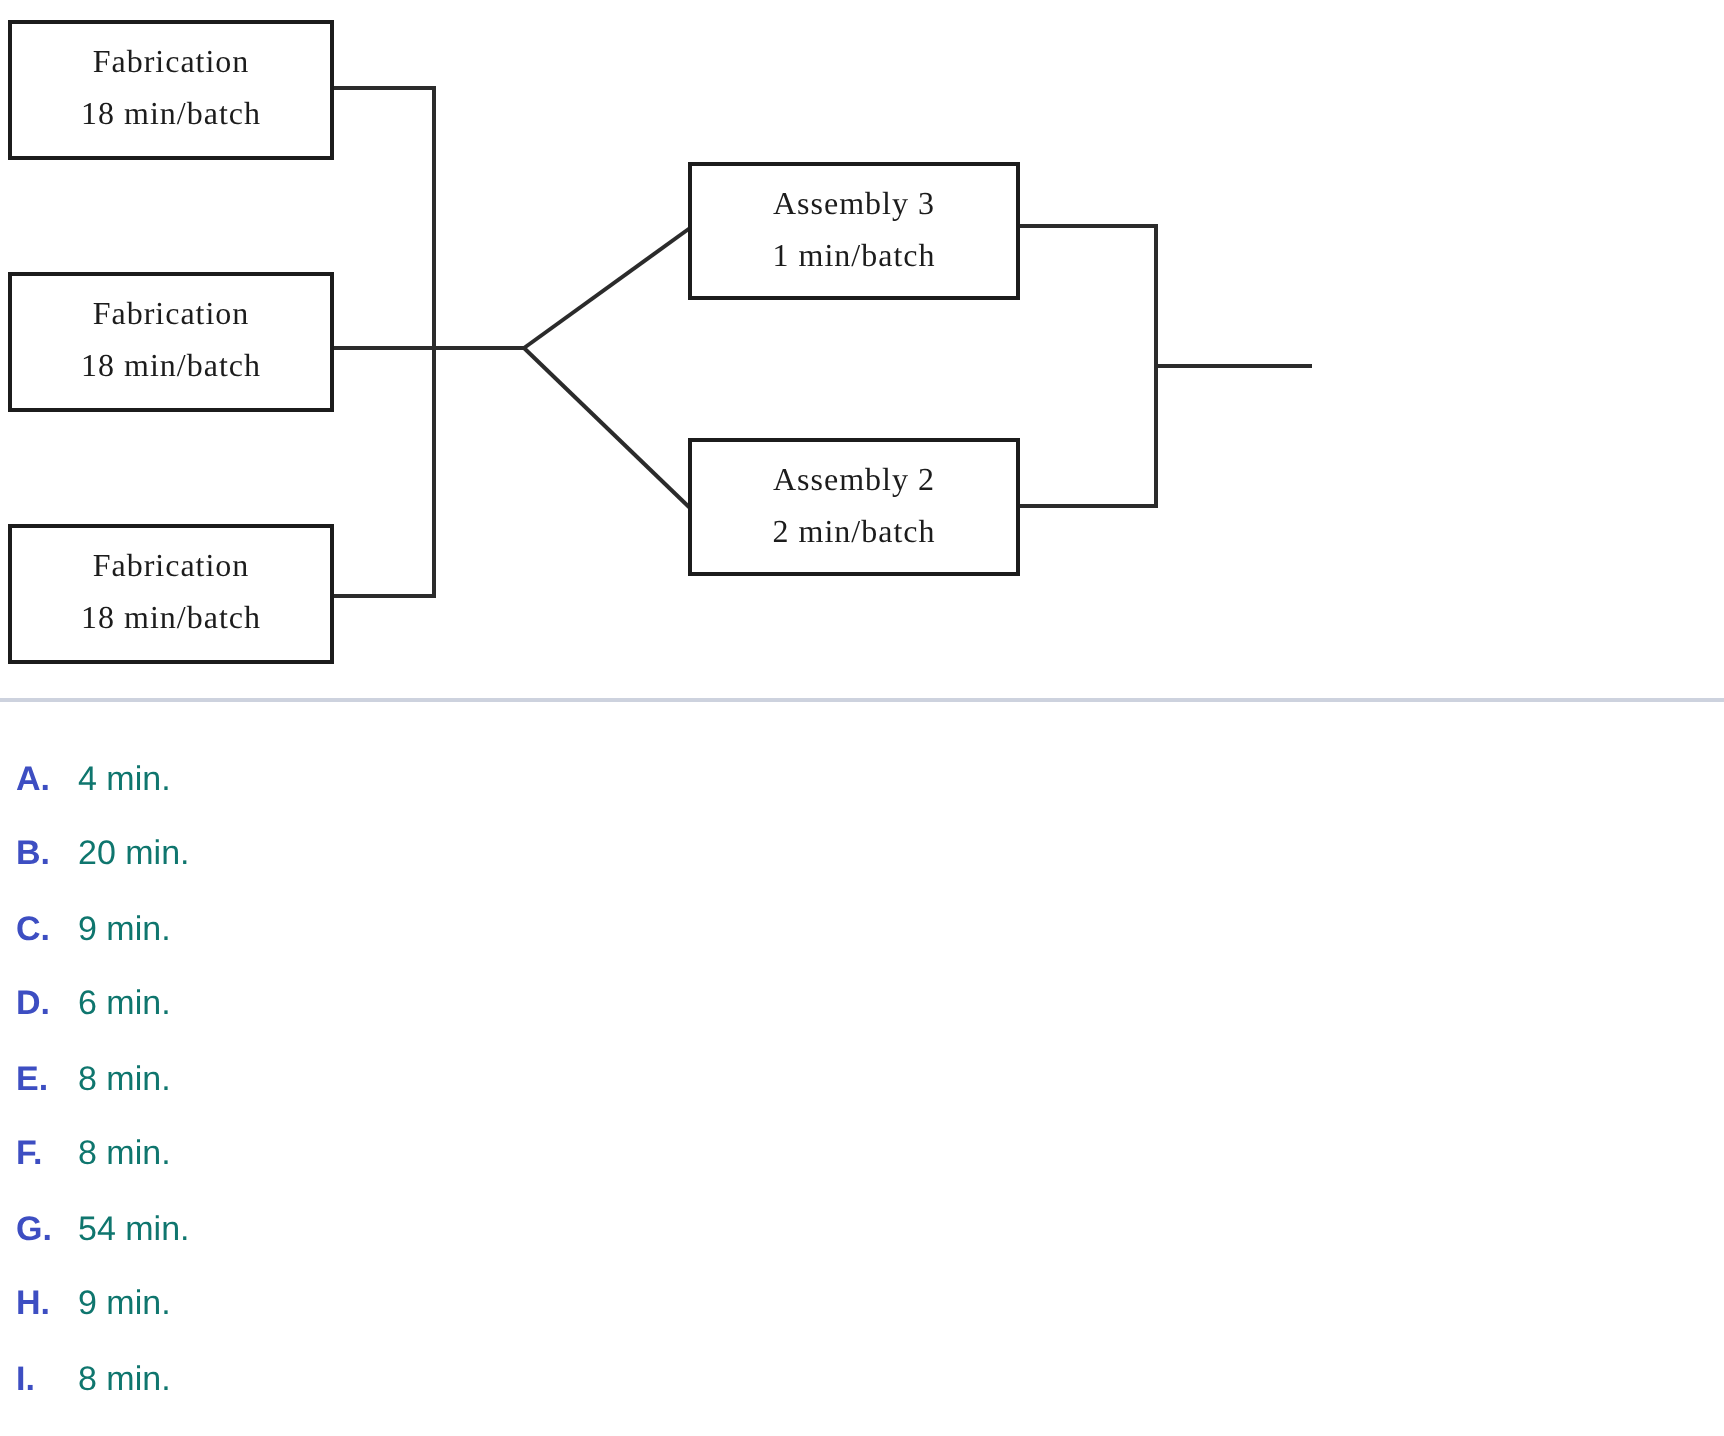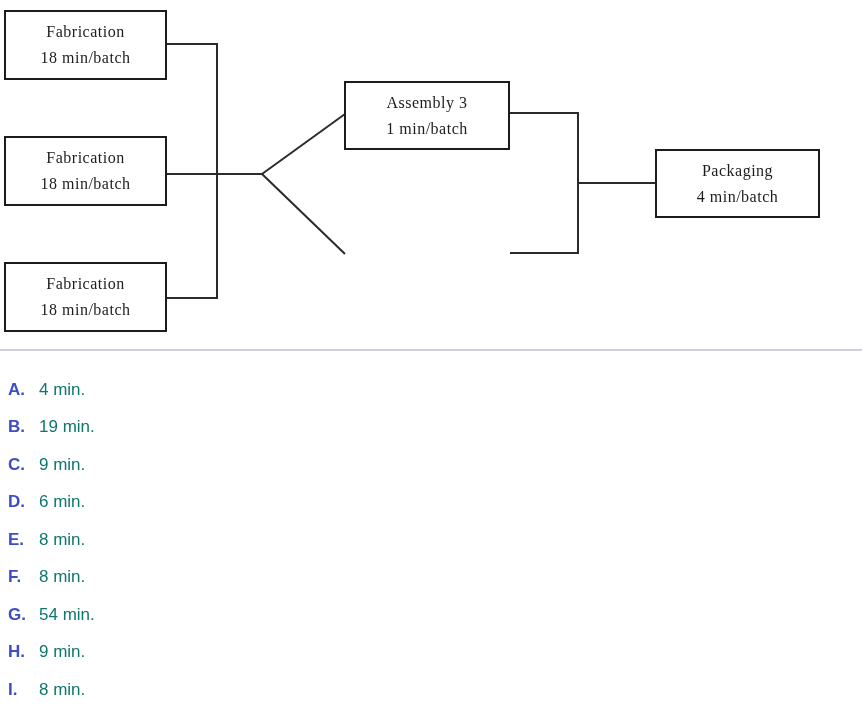--- a/index.html
+++ b/index.html
@@ -109,40 +109,40 @@
     <div class="dbox" style="left:4px;top:262px;width:163px;height:70px">
       <div>Fabrication</div>
       <div>18 min/batch</div>
     </div>
 
     <div class="dbox" style="left:344px;top:81px;width:166px;height:69px">
       <div>Assembly 3</div>
       <div>1 min/batch</div>
     </div>
 
+    <div class="dbox" style="left:344px;top:219px;width:166px;height:69px">
+      <div>Assembly 2</div>
+      <div>2 min/batch</div>
+    </div>
 
-    <div class="dbox" style="left:655px;top:149px;width:165px;height:69px">
-      <div>Packaging</div>
-      <div>4 min/batch</div>
-    </div>
 
   </div>
 
   <div class="divider"></div>
 
   <div class="options">
 
     <div class="orow">
       <span class="olet">A.</span>
       <span class="otext">4 min.</span>
     </div>
 
     <div class="orow">
       <span class="olet">B.</span>
-      <span class="otext">19 min.</span>
+      <span class="otext">20 min.</span>
     </div>
 
     <div class="orow">
       <span class="olet">C.</span>
       <span class="otext">9 min.</span>
     </div>
 
     <div class="orow">
       <span class="olet">D.</span>
       <span class="otext">6 min.</span>

